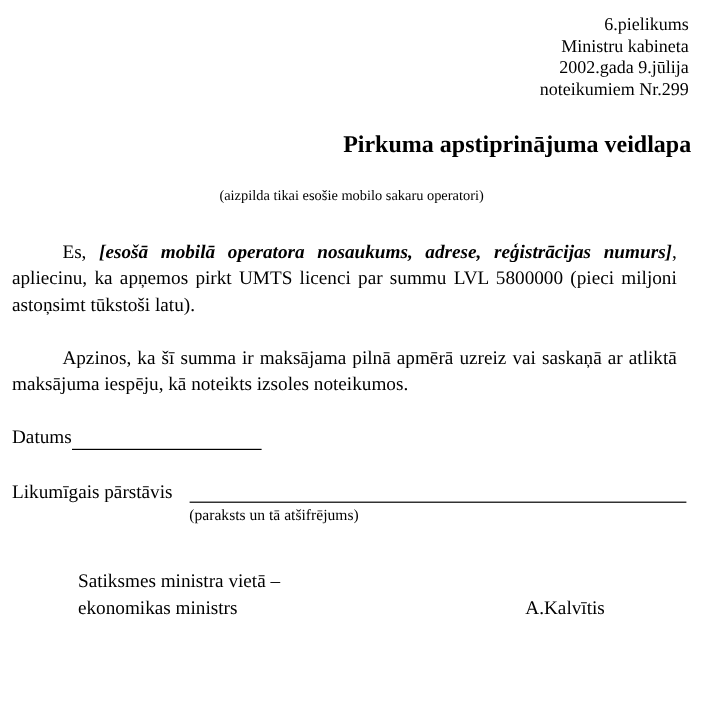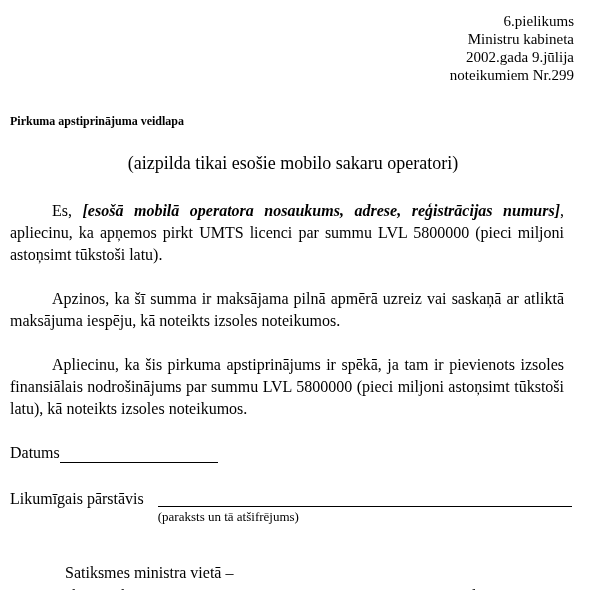--- a/index.html
+++ b/index.html
@@ -20,28 +20,28 @@
     padding: 12px 24px 0 10px;
     overflow: hidden;
   }
   .header-block {
     text-align: right;
     font-size: 15px;
     line-height: 18px;
     margin-right: 2px;
   }
   .doc-title {
-    text-align: left;
+    text-align: right;
     font-weight: bold;
-    font-size: 12px;
+    font-size: 20px;
     margin-top: 26px;
   }
   .doc-subtitle {
     text-align: center;
-    font-size: 18px;
+    font-size: 12px;
     margin-top: 20px;
   }
   .body-text p {
     margin: 0 12px 22px 0;
     text-align: justify;
     text-indent: 42px;
   }
   .body-text {
     margin-top: 26px;
   }
@@ -115,21 +115,20 @@
 
   <div class="doc-title">Pirkuma apstiprinājuma veidlapa</div>
 
   <div class="doc-subtitle">(aizpilda tikai esošie mobilo sakaru operatori)</div>
 
   <div class="body-text">
     <p><span>Es, </span><span class="bracket-italic">[esošā mobilā operatora nosaukums, adrese, reģistrācijas numurs]</span><span>, apliecinu, ka apņemos pirkt UMTS licenci par summu LVL 5800000 (pieci miljoni astoņsimt tūkstoši latu).</span></p>
 
     <p>Apzinos, ka šī summa ir maksājama pilnā apmērā uzreiz vai saskaņā ar atliktā maksājuma iespēju, kā noteikts izsoles noteikumos.</p>
 
-    <p>Apliecinu, ka šis pirkuma apstiprinājums ir spēkā, ja tam ir pievienots izsoles finansiālais nodrošinājums par summu LVL 5800000 (pieci miljoni astoņsimt tūkstoši latu), kā noteikts izsoles noteikumos.</p>
   </div>
 
   <div class="date-row">
     <span>Datums</span>
     <span class="date-line"></span>
   </div>
 
   <div class="rep-row">
     <span class="rep-label">Likumīgais pārstāvis</span>
     <span class="rep-line-wrap">

